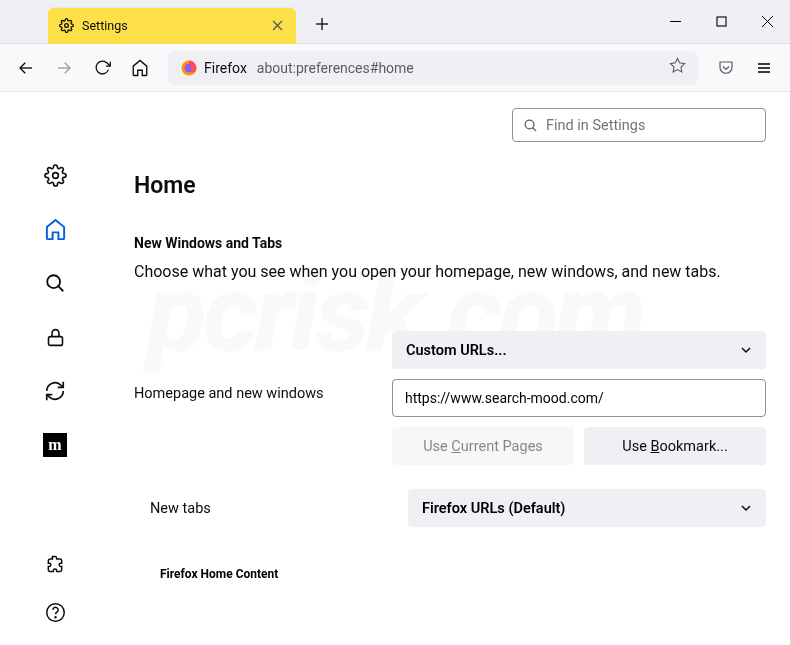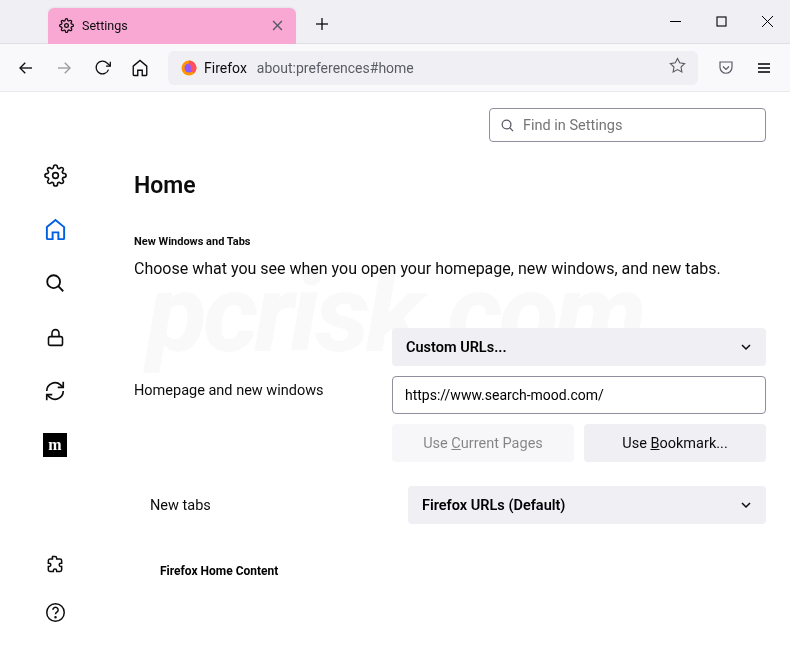--- a/index.html
+++ b/index.html
@@ -1,20 +1,20 @@
 <!DOCTYPE html>
 <html><head>
 <meta charset="utf-8">
 <style>
   * { margin: 0; padding: 0; box-sizing: border-box; font-family: -apple-system, BlinkMacSystemFont, "Segoe UI", Roboto, sans-serif; }
   body { background: #fff; width: 790px; height: 645px; overflow: hidden; position: relative; }
 
   
   .titlebar { height: 44px; background: #f0f0f4; display: flex; align-items: center; border-bottom: 1px solid #e0e0e0; }
-  .tab { margin-left: 48px; height: 36px; width: 248px; background: #f9a8d4; border-radius: 6px 6px 0 0; display: flex; align-items: center; padding: 0 10px; gap: 8px; margin-top: 8px; box-shadow: 0 -1px 2px rgba(0,0,0,0.05); }
+  .tab { margin-left: 48px; height: 36px; width: 248px; background: #fde047; border-radius: 6px 6px 0 0; display: flex; align-items: center; padding: 0 10px; gap: 8px; margin-top: 8px; box-shadow: 0 -1px 2px rgba(0,0,0,0.05); }
   .tab-icon { width: 16px; height: 16px; display: flex; align-items: center; justify-content: center; }
   .tab-title { flex: 1; font-size: 12.5px; color: #0c0c0d; }
   .tab-close { width: 18px; height: 18px; display: flex; align-items: center; justify-content: center; cursor: pointer; border-radius: 3px; }
   .newtab { margin-left: 12px; width: 28px; height: 28px; display: flex; align-items: center; justify-content: center; cursor: pointer; border-radius: 4px; margin-top: 4px;}
   .win-controls { margin-left: auto; display: flex; height: 100%; }
   .win-btn { width: 46px; display: flex; align-items: center; justify-content: center; cursor: pointer; }
 
   
   .toolbar { height: 48px; background: #f9f9fb; display: flex; align-items: center; padding: 0 10px; gap: 6px; border-bottom: 1px solid #e8e8e8; }
   .tb-btn { width: 32px; height: 32px; display: flex; align-items: center; justify-content: center; border-radius: 4px; cursor: pointer; color: #5b5b66; }
@@ -27,28 +27,28 @@
   
   .content { display: flex; height: calc(100% - 92px); position: relative; }
   .sidebar { width: 110px; padding: 70px 0 0 0; display: flex; flex-direction: column; align-items: center; gap: 28px; }
   .sidebar-icon { width: 26px; height: 26px; display: flex; align-items: center; justify-content: center; cursor: pointer; color: #0c0c0d; }
   .sidebar-icon.active { color: #0060df; }
   .sidebar .spacer { flex: 1; }
   .sidebar .bottom { display: flex; flex-direction: column; gap: 22px; align-items: center; margin-bottom: 20px;}
 
   .main { flex: 1; padding: 16px 24px 0 24px; position: relative; overflow: hidden;}
   .search-wrap { display: flex; justify-content: flex-end; margin-bottom: 30px; }
-  .search-box { width: 277px; height: 34px; border: 1px solid #8f8f9d; border-radius: 4px; display: flex; align-items: center; padding: 0 10px; gap: 8px; }
+  .search-box { width: 254px; height: 34px; border: 1px solid #8f8f9d; border-radius: 4px; display: flex; align-items: center; padding: 0 10px; gap: 8px; }
   .search-box input { border: none; outline: none; font-size: 14.5px; background: transparent; flex: 1; }
 
   .heading-row { display: flex; align-items: center; justify-content: space-between; margin-bottom: 36px; margin-top: 8px;}
   .page-heading { font-size: 23px; font-weight: 600; color: #0c0c0d; }
   .restore-btn { background: #f0f0f4; border: none; height: 36px; padding: 0 14px; border-radius: 4px; font-size: 14.5px; cursor: pointer; color: #0c0c0d; }
 
-  .section-title { font-size: 11px; font-weight: 700; color: #0c0c0d; margin-bottom: 10px; }
+  .section-title { font-size: 14px; font-weight: 700; color: #0c0c0d; margin-bottom: 10px; }
   .section-desc { font-size: 16px; color: #0c0c0d; margin-bottom: 48px; line-height: 1.4; }
 
   .form-row { display: flex; align-items: flex-start; margin-bottom: 10px; }
   .form-label { width: 258px; font-size: 14.5px; color: #0c0c0d; padding-top: 54px; }
   .form-control-col { flex: 1; display: flex; flex-direction: column; gap: 10px; }
 
   .dropdown { background: #f0f0f4; height: 38px; border-radius: 4px; display: flex; align-items: center; justify-content: space-between; padding: 0 14px; font-size: 14.5px; font-weight: 600; cursor: pointer; }
   .text-input { height: 38px; border: 1px solid #8f8f9d; border-radius: 4px; padding: 12px 12px; font-size: 14px; outline: none; }
   .btn-row { display: flex; gap: 10px; }
   .btn { flex: 1; background: #f0f0f4; height: 38px; border: none; border-radius: 4px; font-size: 14.5px; cursor: pointer; color: #0c0c0d; }

